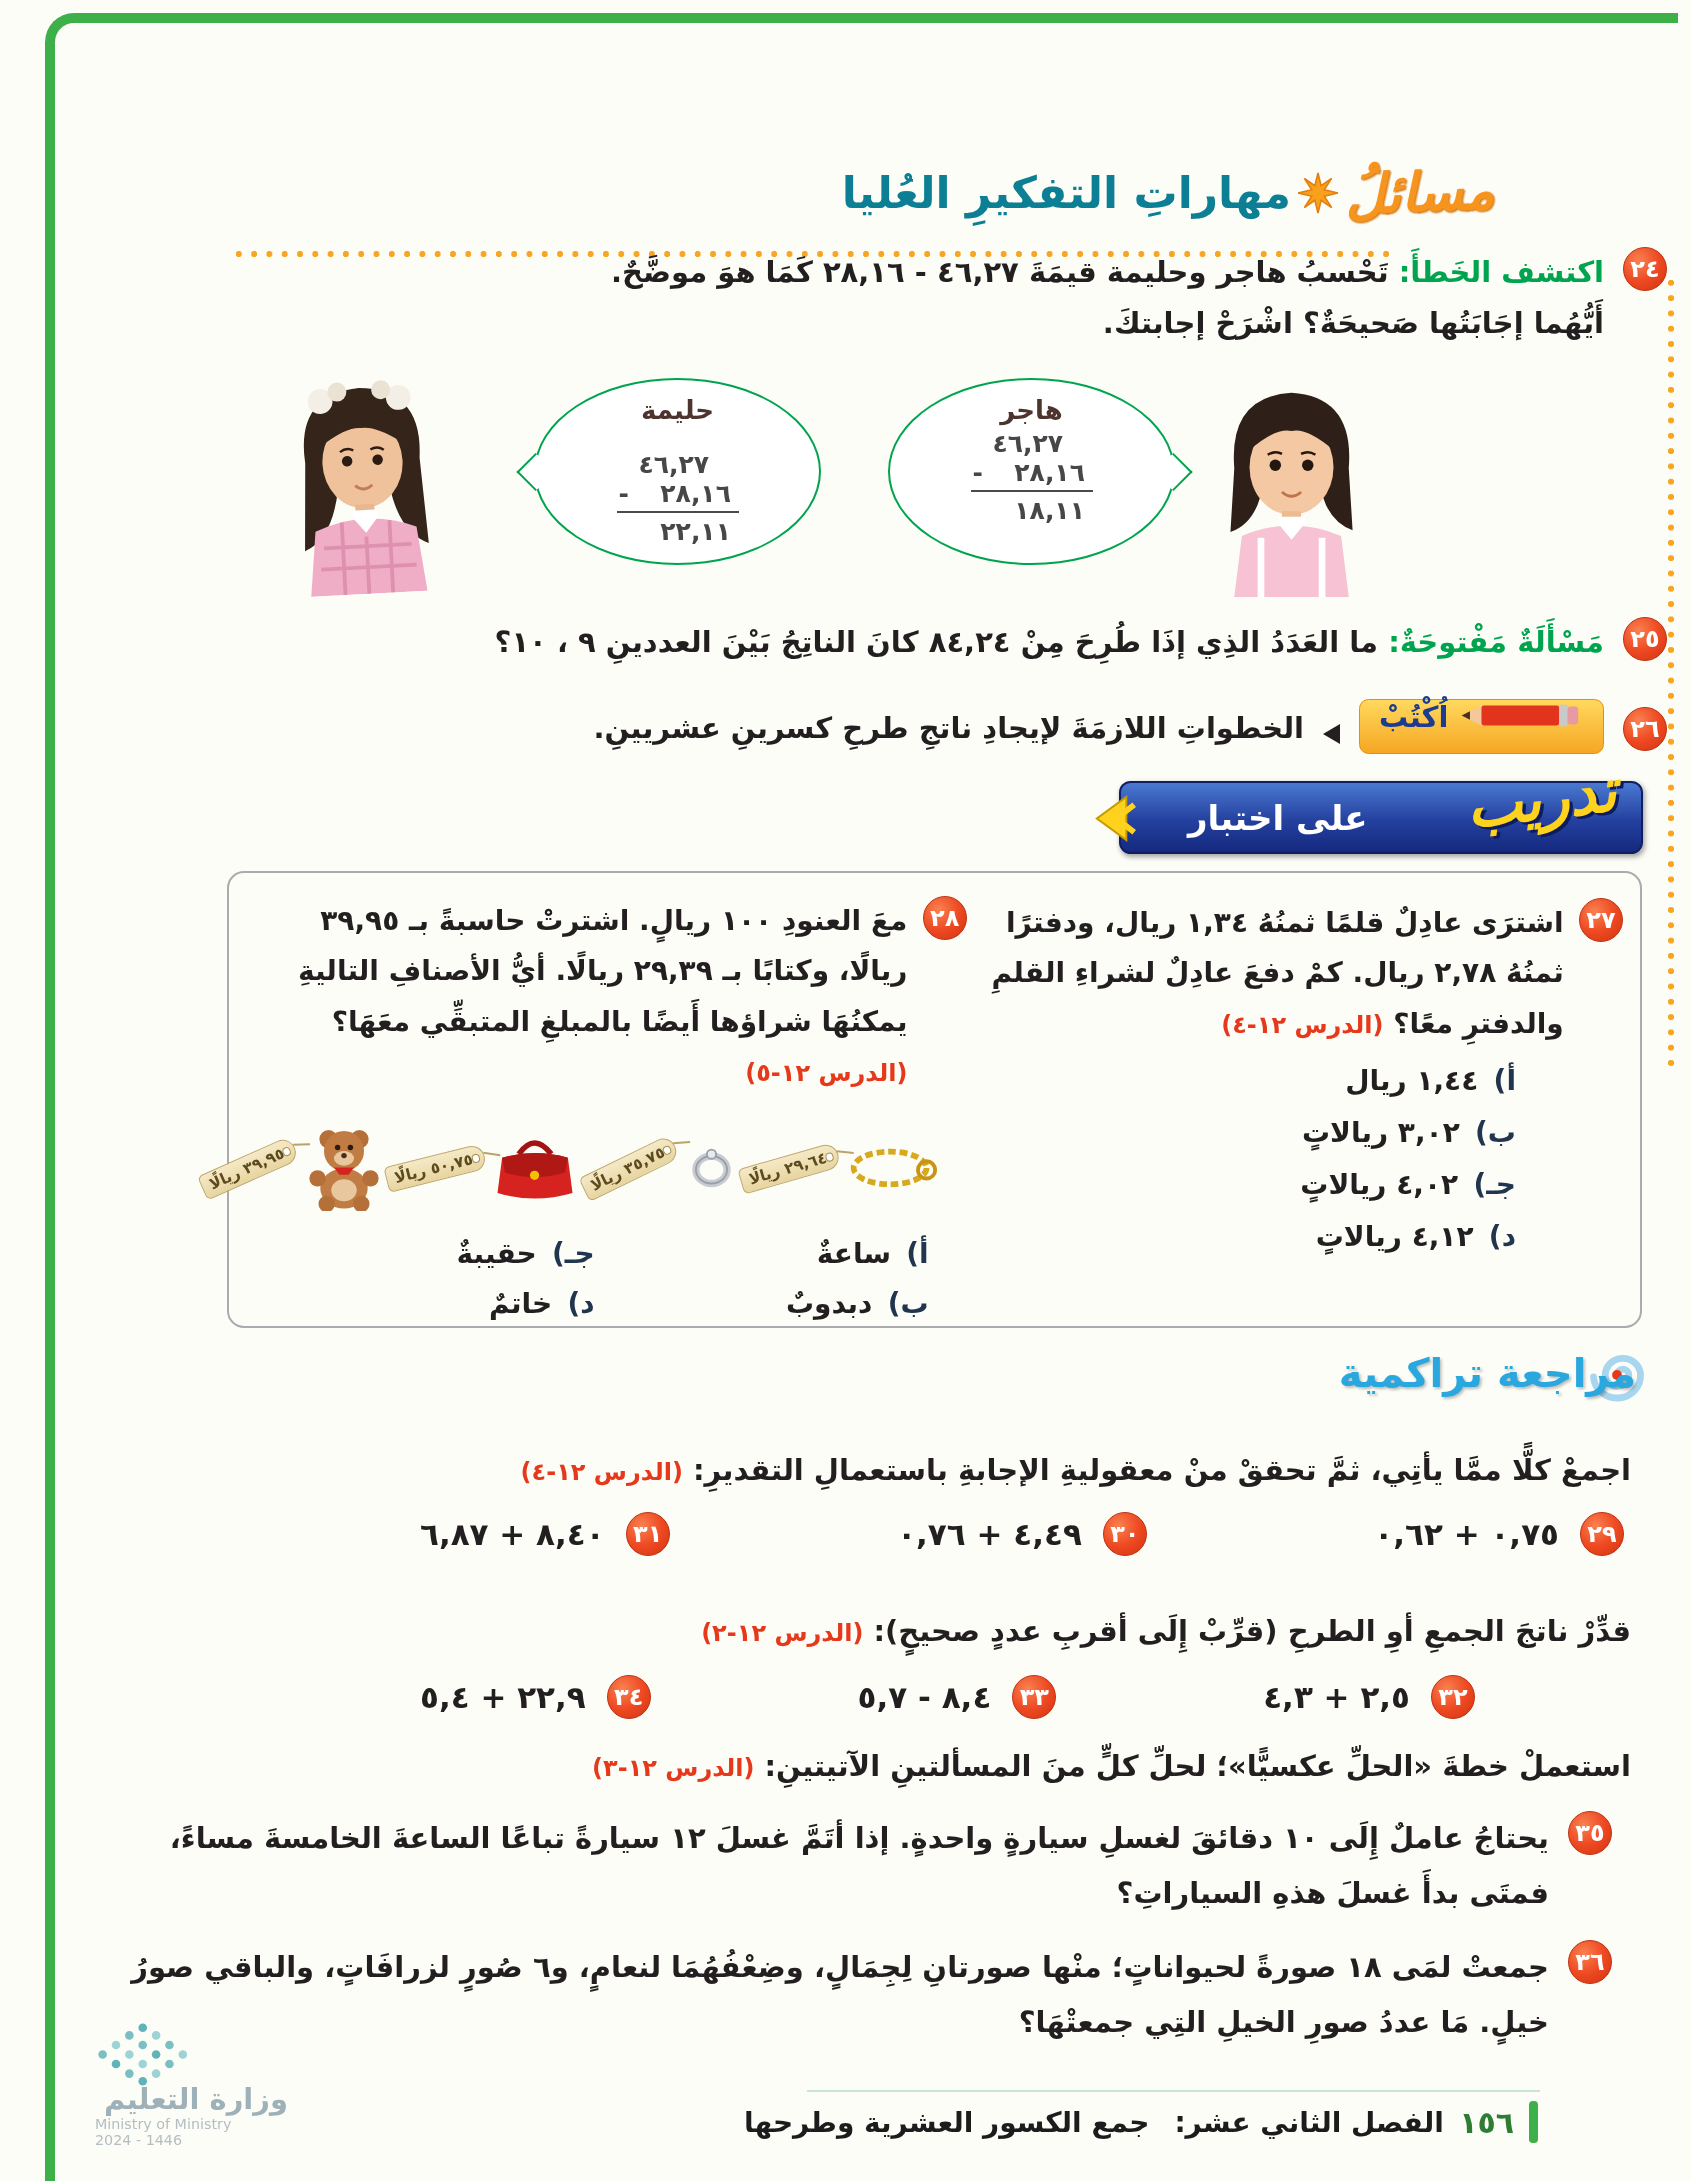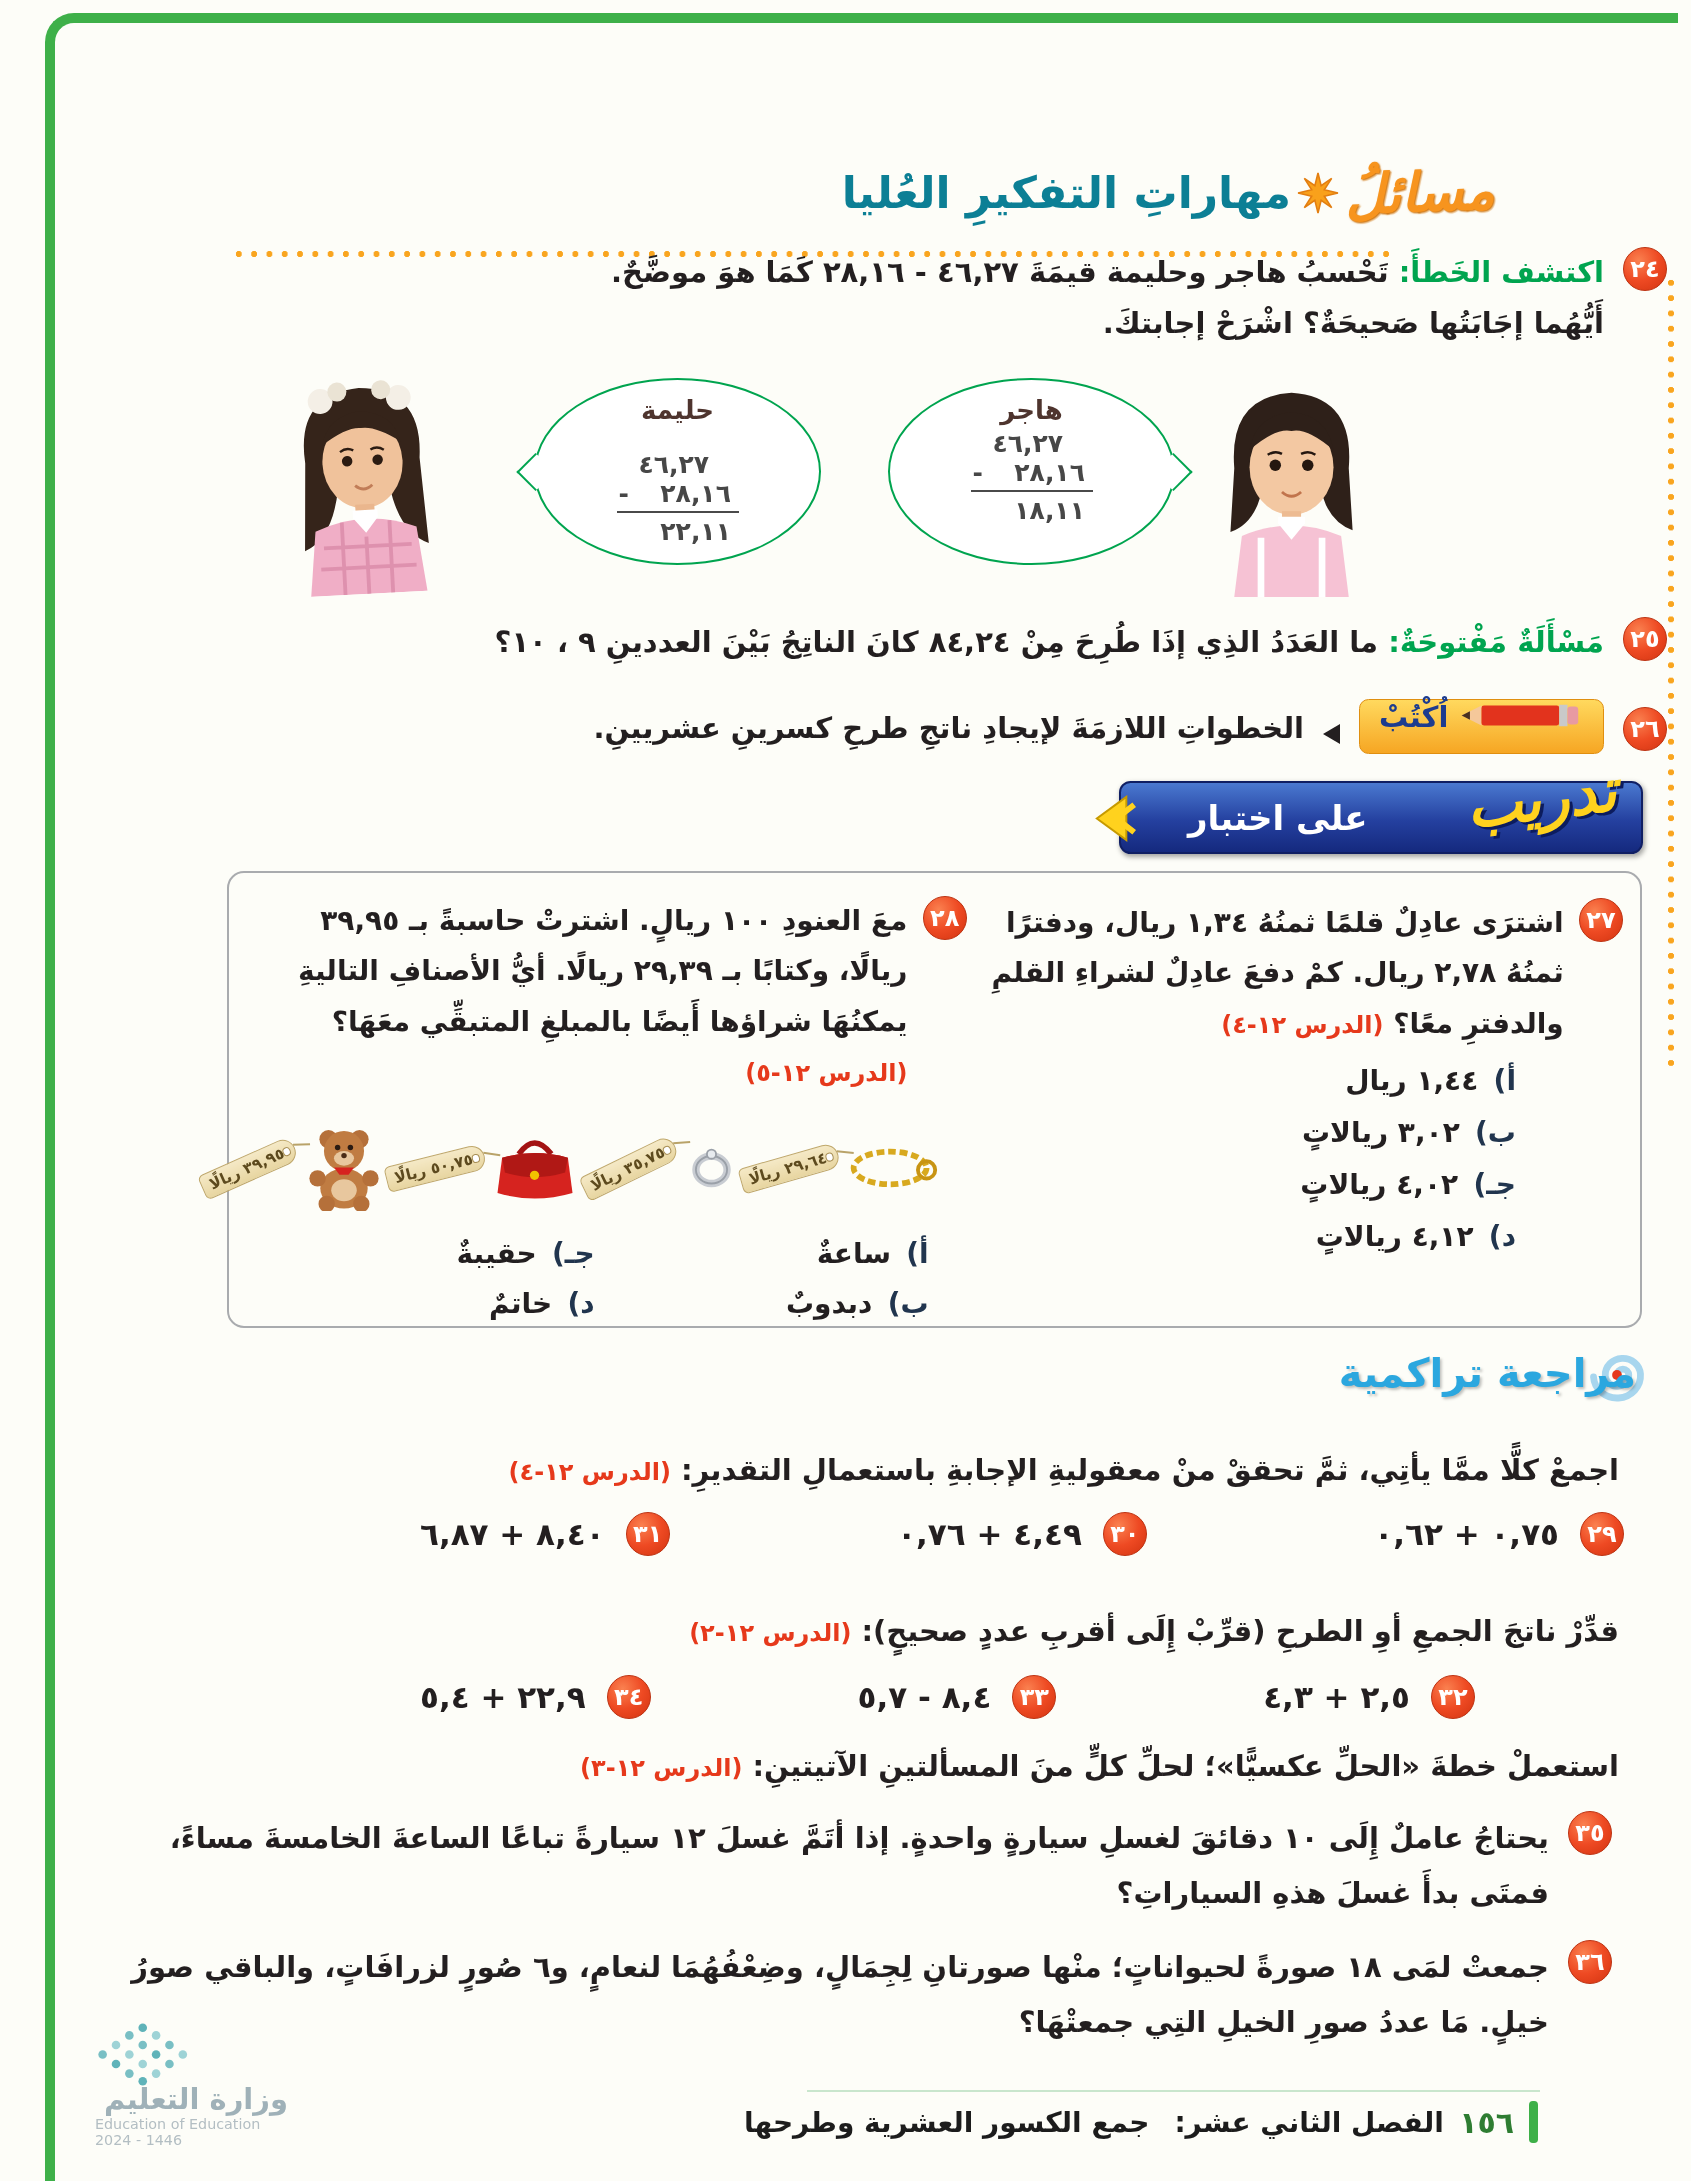--- a/index.html
+++ b/index.html
@@ -109,21 +109,21 @@
   .rot1{transform:rotate(-24deg);}
   .rot2{transform:rotate(-14deg);}
   .rot3{transform:rotate(-26deg);}
   .rot4{transform:rotate(-16deg);}
   .opts28{display:grid;grid-template-columns:46% 54%;row-gap:17px;margin:13.4px 38px 0 9.6px;}
   
   .review-header{position:absolute;top:1350px;right:55px;}
   .review-title{position:relative;z-index:1;font-size:40px;color:var(--ltblue);
     text-shadow:1.9px 1.9px 2.9px rgba(0,0,0,.25);}
   .spiral-icon{position:absolute;right:-25px;top:-19px;width:88px;height:88px;z-index:0;}
-  .instr{position:absolute;right:72px;font-size:29px;white-space:nowrap;text-align:right;}
+  .instr{position:absolute;right:60px;font-size:29px;white-space:nowrap;text-align:right;}
   .rrow{position:absolute;display:flex;justify-content:space-between;}
   .rgroup{display:flex;align-items:center;gap:21px;}
   .rexpr{font-size:31px;}
   
   .footer-rule{position:absolute;top:2090px;left:808px;right:151px;height:1.9px;background:#c9e6cd;}
   .footer-bar{position:absolute;top:2101px;right:153px;display:flex;align-items:center;gap:15.3px;}
   .page-greenbar{width:8.6px;height:42px;background:var(--green);border-radius:3.8px;}
   .page-num{font-size:30px;color:#2e7d32;}
   .chap{font-size:28px;color:#1c1c1c;}
   .chap-title{font-size:28px;color:#1c1c1c;margin-right:9.6px;}
@@ -441,18 +441,18 @@
         <circle cx="50" cy="43" r="4.5" fill="#9ed3d6"></circle>
         <circle cx="50" cy="61" r="4.5" fill="#5fb3b9"></circle>
       <circle cx="64" cy="13" r="4.5" fill="#9ed3d6"></circle>
         <circle cx="64" cy="33" r="4.5" fill="#5fb3b9"></circle>
         <circle cx="64" cy="53" r="4.5" fill="#9ed3d6"></circle>
       <circle cx="78" cy="23" r="4.5" fill="#79bfc4"></circle>
         <circle cx="78" cy="43" r="4.5" fill="#79bfc4"></circle>
       <circle cx="92" cy="33" r="4.5" fill="#9ed3d6"></circle>
     </svg>
     <div class="ministry-ar">وزارة التعليم</div>
-    <div class="ministry-en">Education of Education</div>
+    <div class="ministry-en">Ministry of Ministry</div>
     <div class="ministry-years">2024 - 1446</div>
   </div>
 
 </div>
 
 
 </body></html>

